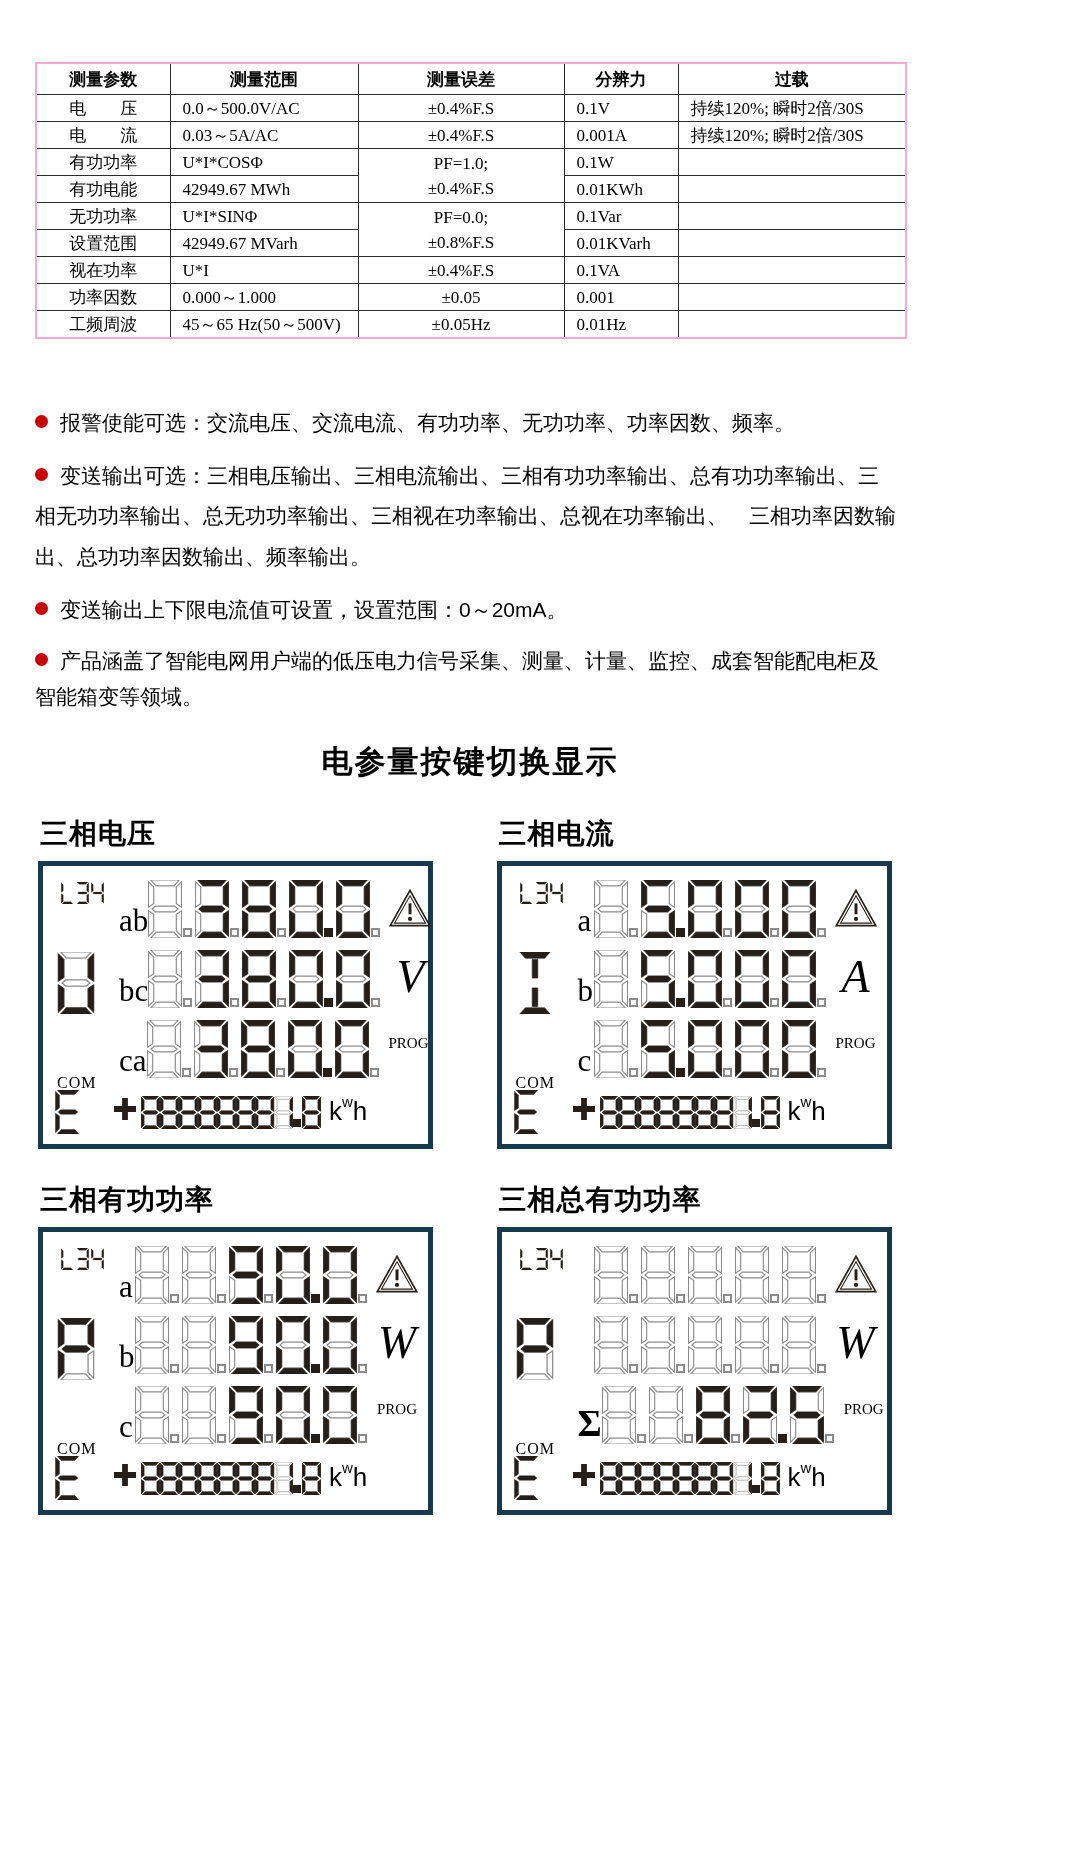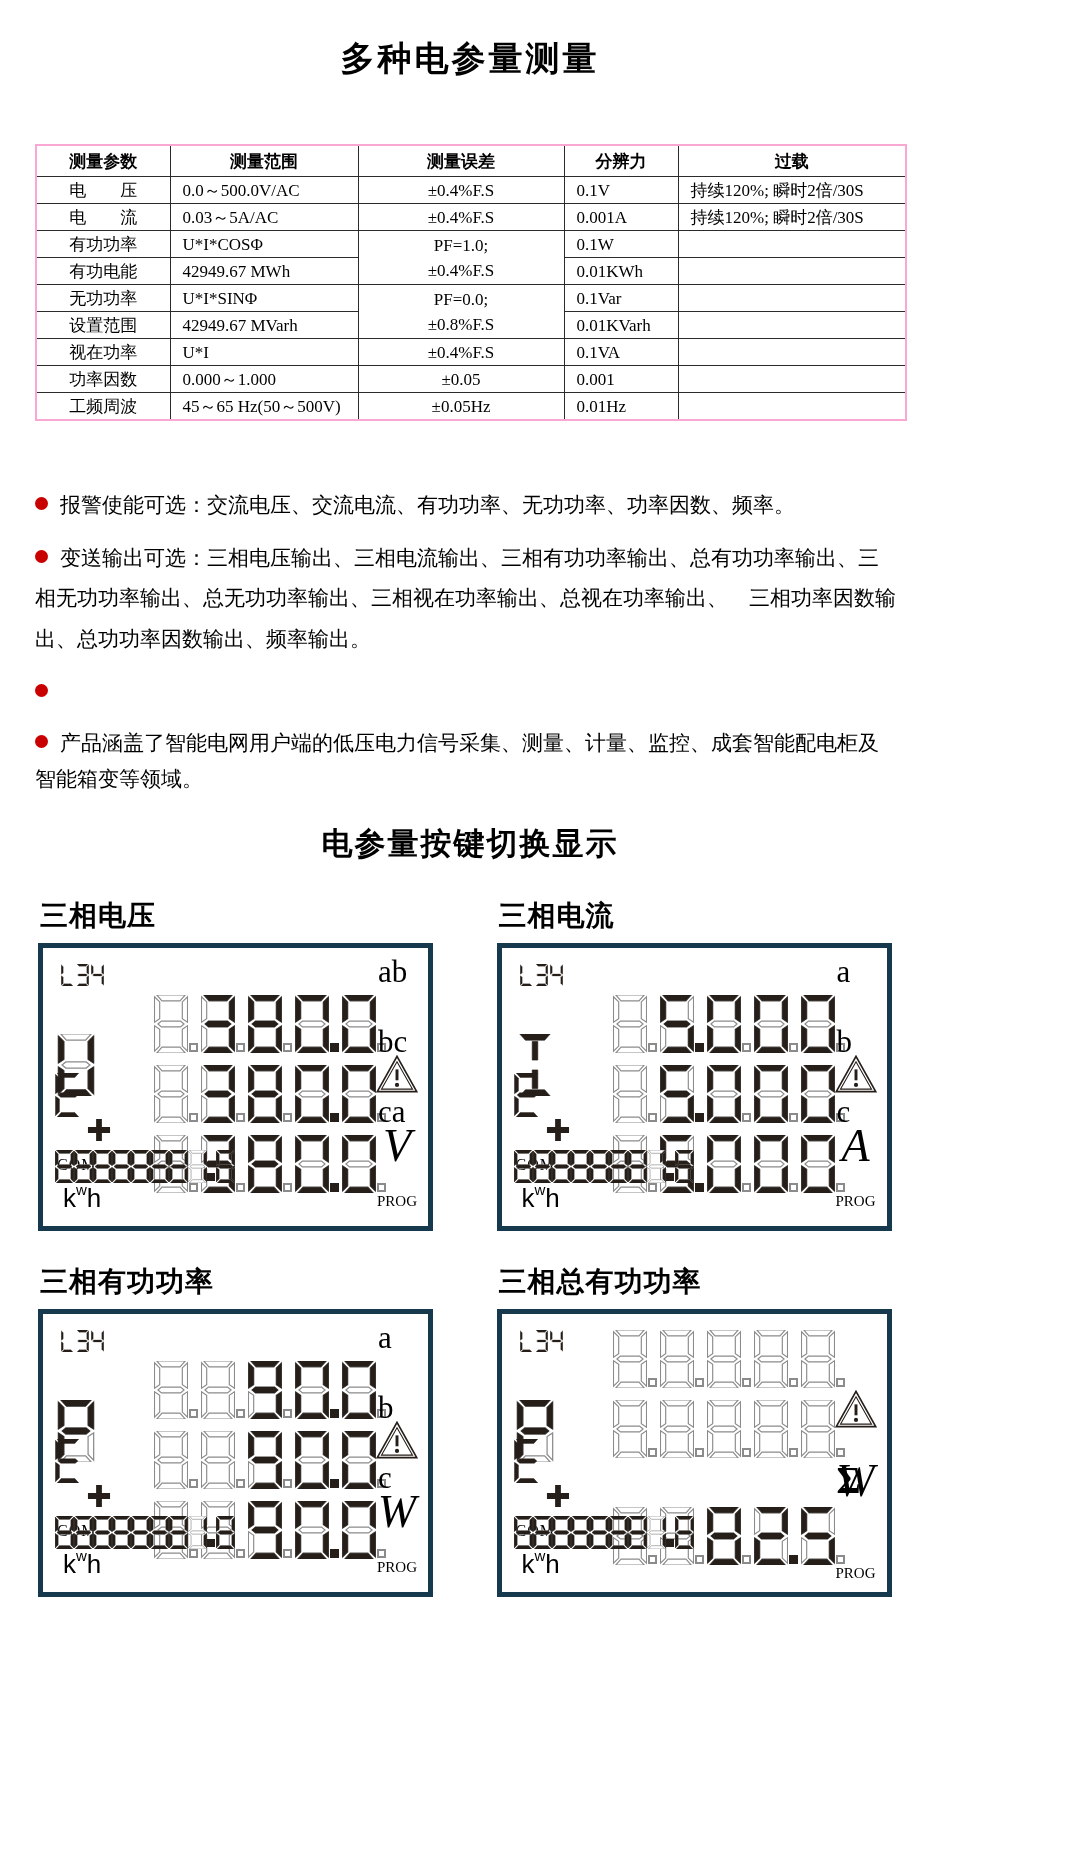--- a/index.html
+++ b/index.html
@@ -29,45 +29,44 @@
 
   
   .panels-row { display:flex; gap:50px; margin:20px 0 0 3px; }
   .panel { width:444px; }
   .panel-label { font-size:28px; font-weight:bold; letter-spacing:1px; margin:12px 0 8px 2px; }
   .lcd { position:relative; width:385px; height:278px; background:#fff; border:5px solid #16394e; }
   .lcd .l34 { position:absolute; left:18px; top:16px; display:flex; gap:2px; }
   .lcd .bigletter { position:absolute; left:14px; top:86px; }
   .lcd .com { position:absolute; left:14px; top:208px; font-family:"Liberation Serif",serif; font-size:16px; letter-spacing:1px; }
   .lcd .rows { position:absolute; left:76px; top:8px; right:4px; }
-  .lcd .row { height:70px; display:flex; align-items:center;flex-direction:column; }
+  .lcd .row { height:70px; display:flex; align-items:center; }
   .phase { width:46px; font-family:"Liberation Serif",serif; font-size:31px; line-height:1; align-self:flex-end; margin-bottom:8px; }
   .phase.sigma { font-size:37px; font-weight:bold; }
   .digits { display:flex; align-items:flex-end; }
   .dotbox { width:9px; height:9px; border:2px solid #8b8b8b; background:#fff; margin:0 3px 1px 1px; box-sizing:border-box; flex:none; }
   .dotbox.lit { background:#251e19; border-color:#251e19; }
   .dotbox.sm { width:8px; height:8px; border-width:1px; margin:0 1px 2px 0; }
   .rright { width:54px; display:flex; justify-content:center; flex:none; margin-left:auto; }
   .unit { font-family:"Liberation Serif",serif; font-style:italic; font-size:46px; line-height:1; align-self:flex-end; margin-bottom:4px; }
   .prog { font-family:"Liberation Serif",serif; font-size:15px; align-self:flex-end; margin-bottom:12px; }
   .warnwrap { align-self:flex-start; margin-top:2px; }
-  .energy { position:absolute; left:12px; bottom:10px; right:20px; display:flex; align-items:flex-start;flex-direction:column; }
+  .energy { position:absolute; left:12px; bottom:10px; right:20px; display:flex; align-items:center; }
   .energy .plus { margin:0 4px 7px 32px; flex:none; }
   .kwh { font-size:26px; margin:0 0 2px 8px; white-space:nowrap; }
   .kwh sup { font-size:15px; position:relative; top:-3px; }
 
   svg .sg-on  { fill:#251e19; stroke:#251e19; stroke-width:1; }
   svg .sg-off { fill:#ffffff; stroke:#8b8b8b; stroke-width:2; }
   svg.seg { display:block; flex:none; }
 </style>
 </head>
 <body>
 
 <div class="content">
-  <h1 class="title">多种电参量测量</h1>
 
   <div>
     <table class="spec-table" id="spec-table">
         <colgroup>
           <col style="width:134px">
           <col style="width:188px">
           <col style="width:206px">
           <col style="width:114px">
           <col style="width:228px">
         </colgroup>
@@ -144,21 +143,21 @@
             <td class="al">0.01Hz</td>
             <td class="al"></td>
           </tr>
         </tbody>
       </table>
   </div>
 
   <div class="features" id="features">
       <p class="feature"><span class="dot" style="background: rgb(201, 0, 0);"></span><span>报警使能可选：交流电压、交流电流、有功功率、无功功率、功率因数、频率。</span></p>
       <p class="feature wide"><span class="dot" style="background: rgb(201, 0, 0);"></span><span>变送输出可选：三相电压输出、三相电流输出、三相有功功率输出、总有功功率输出、三相无功功率输出、总无功功率输出、三相视在功率输出、总视在功率输出、　三相功率因数输出、总功功率因数输出、频率输出。</span></p>
-      <p class="feature"><span class="dot" style="background: rgb(201, 0, 0);"></span></p>
+      <p class="feature"><span class="dot" style="background: rgb(201, 0, 0);"></span><span>变送输出上下限电流值可设置，设置范围：0～20mA。</span></p>
       <p class="feature"><span class="dot" style="background: rgb(201, 0, 0);"></span><span>产品涵盖了智能电网用户端的低压电力信号采集、测量、计量、监控、成套智能配电柜及智能箱变等领域。</span></p>
     </div>
 
   <h2 class="title2">电参量按键切换显示</h2>
 </div>
 
 <div class="content">
   <div class="panels-row" id="panels-row-1">
       <div class="panel">
         <div class="panel-label">三相电压</div>

